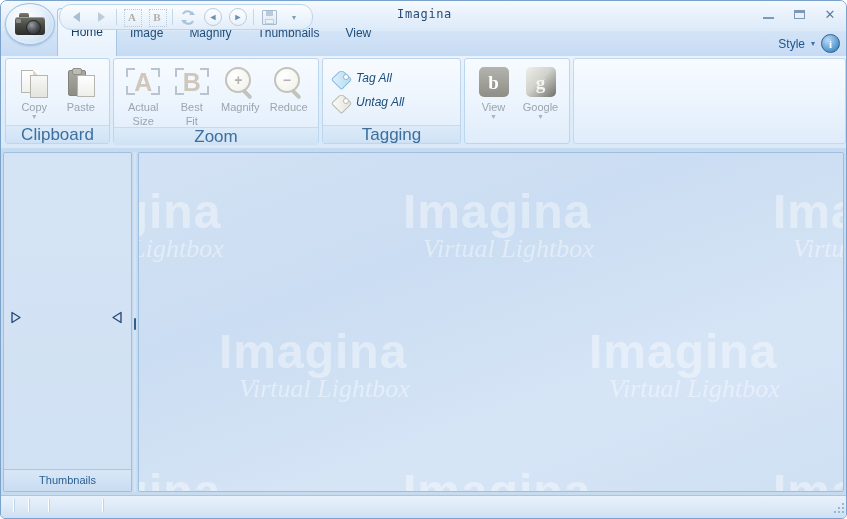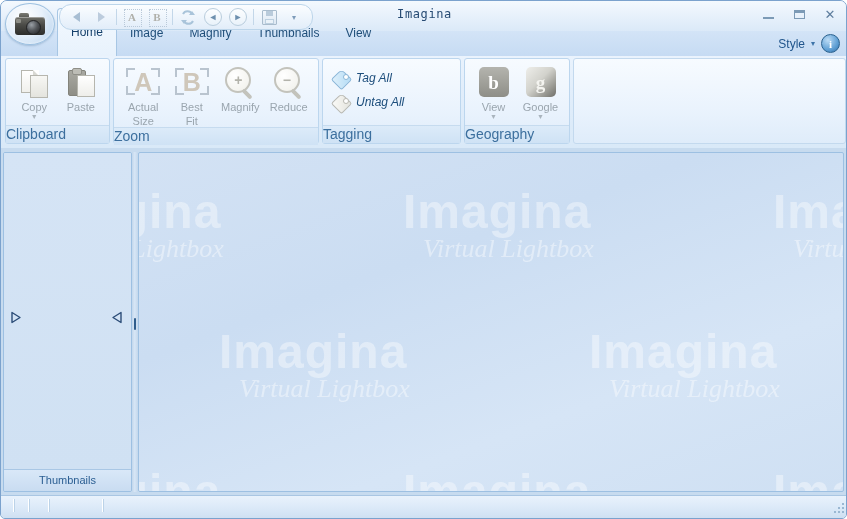--- a/index.html
+++ b/index.html
@@ -140,21 +140,21 @@
   .rgroup{
     position:relative;height:86px;margin-right:3px;
     border:1px solid #bcd6ee;border-radius:3px;
     background:linear-gradient(180deg,#f7fbff 0%,#eaf3fd 60%,#dfecfa 100%);
     box-sizing:border-box;
     display:flex;flex-direction:column;
   }
   .rgroup.plain{border-color:#c3d9ee;}
   .rbody{flex:1;display:flex;align-items:flex-start;padding:3px 5px 0 5px;}
   .rlabel{
-    height:17px;line-height:17px;text-align:left;font-size:14px;color:#3c6f9e;
+    height:17px;line-height:17px;text-align:center;font-size:17px;color:#3c6f9e;
     background:linear-gradient(180deg,#dcebf9 0%,#cfe2f5 100%);
     border-top:1px solid #c6dbef;
   }
   .bigbtn{
     width:54px;display:flex;flex-direction:column;align-items:center;
     padding-top:3px;cursor:pointer;
   }
   .bigbtn .bi{height:34px;display:flex;align-items:center;justify-content:center;}
   .bigbtn .bl{
     font-size:11px;color:#9aa5ae;text-align:center;line-height:12px;margin-top:2px;
@@ -504,21 +504,20 @@
             <span class="dcaret">▼</span>
           </div>
           <div class="bigbtn">
             <span class="bi">
               <span class="ic-google">g</span>
             </span>
             <span class="bl">Google</span>
             <span class="dcaret">▼</span>
           </div>
         </div>
-        <div class="rlabel">Geography</div>
       </div>
 
       <div class="rgroup plain" style="width:273px">
         <div class="rbody"></div>
       </div>
 
     </div>
   </div>
 
   <div class="workspace">

